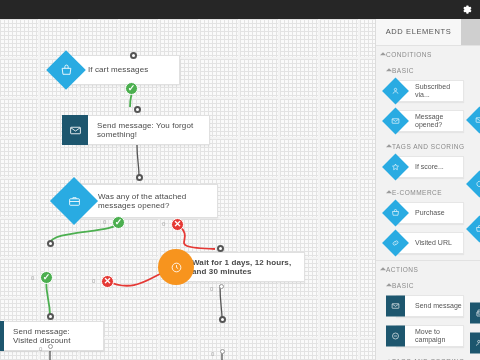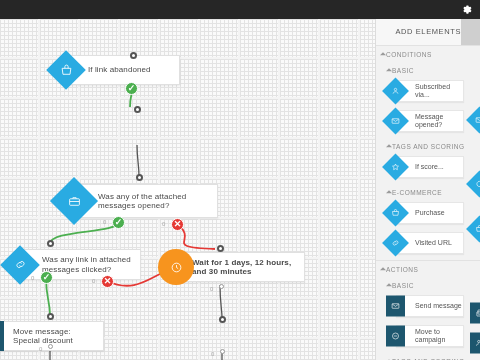--- a/index.html
+++ b/index.html
@@ -104,21 +104,21 @@
   .badge.no{ background:#E53935; }
   .cnt{ position:absolute; font-size:6px; color:#aaa; z-index:6; }
 
   
   #sidebar{
     position:absolute; left:375px; top:19px; width:105px; height:341px;
     background:#f2f2f2; border-left:1px solid #dcdcdc; overflow:hidden;
   }
   #tabs{ display:flex; height:26px; background:#e4e4e4; }
   .tab{
-    flex:0 0 auto; display:flex; align-items:center; justify-content:flex-end;
+    flex:0 0 auto; display:flex; align-items:center; justify-content:center;
     font-size:7.5px; letter-spacing:.6px; color:#666;
   }
   .tab.active{ width:85px; background:#f7f7f7; border-bottom:1px solid #f7f7f7; color:#555;}
   .tab.other{ width:20px; background:#cfcfcf; }
 
   .section{
     font-size:6.5px; letter-spacing:.5px; color:#8a8a8a;
     padding:5px 0 4px 10px; position:relative;
   }
   .section.top{ border-top:1px solid #e2e2e2; }
@@ -194,28 +194,40 @@
 
   <div class="node" style="left:52px; top:36px;">
     <div class="diamond"></div>
     <div class="nicon">
       <svg viewBox="0 0 24 24">
           <path d="M4 8h16l-1.5 11h-13z"></path>
           <path d="M9 8V5a3 3 0 0 1 6 0v3"></path>
         </svg>
     </div>
     <div class="card" style="margin-left:14px; width:114px;">
-      <span class="label">If link abandoned</span>
+      <span class="label">If cart messages</span>
     </div>
   </div>
   <div class="port" style="left:130px; top:33px;"></div>
   <div class="badge yes" style="left:125px; top:63px;">
       <span>✓</span>
     </div>
 
+  <div class="node" style="left:62px; top:96px;">
+    <div class="dsquare"></div>
+    <div class="nicon" style="width:26px;">
+      <svg viewBox="0 0 24 24">
+          <rect x="3" y="6" width="18" height="12" rx="1"></rect>
+          <path d="M3.5 7l8.5 6 8.5-6"></path>
+        </svg>
+    </div>
+    <div class="card" style="margin-left:13px; width:135px;">
+      <span class="label">Send message: You forgot something!</span>
+    </div>
+  </div>
   <div class="port" style="left:134px; top:87px;"></div>
 
   <div class="node" style="left:57px; top:165px;">
     <div class="diamond diamond-big"></div>
     <div class="nicon" style="width:34px;">
       <svg viewBox="0 0 24 24">
           <rect x="3" y="7" width="18" height="12" rx="1.5"></rect>
           <path d="M9 7V5h6v2"></path>
           <path d="M3 12h18"></path>
         </svg>
@@ -227,32 +239,20 @@
   <div class="port" style="left:136px; top:155px;"></div>
   <div class="badge yes" style="left:112px; top:197px;">
       <span>✓</span>
     </div>
   <span class="cnt" style="left:103px; top:200px;">0</span>
   <div class="badge no" style="left:171px; top:199px;">
       <span>✕</span>
     </div>
   <span class="cnt" style="left:162px; top:202px;">0</span>
 
-  <div class="node" style="left:6px; top:230px;">
-    <div class="diamond"></div>
-    <div class="nicon">
-      <svg viewBox="0 0 24 24">
-          <path d="M10 14a4 4 0 0 0 6 .5l2-2a4 4 0 0 0-5.5-5.5l-1 1"></path>
-          <path d="M14 10a4 4 0 0 0-6-.5l-2 2A4 4 0 0 0 11.5 17l1-1"></path>
-        </svg>
-    </div>
-    <div class="card" style="margin-left:14px; width:121px; height:31px;">
-      <span class="label">Was any link in attached messages clicked?</span>
-    </div>
-  </div>
   <div class="port" style="left:47px; top:221px;"></div>
   <div class="badge yes" style="left:40px; top:252px;">
       <span>✓</span>
     </div>
   <span class="cnt" style="left:31px; top:256px;">0</span>
   <div class="badge no" style="left:101px; top:256px;">
       <span>✕</span>
     </div>
   <span class="cnt" style="left:92px; top:259px;">0</span>
 
@@ -271,21 +271,21 @@
   <div class="port" style="left:217px; top:226px;"></div>
   <div class="port small" style="left:219px; top:265px;"></div>
   <span class="cnt" style="left:210px; top:267px;">0</span>
 
   <div class="node" style="left:-22px; top:302px;">
     <div class="dsquare"></div>
     <div class="nicon" style="width:26px;">
       
     </div>
     <div class="card" style="margin-left:13px; width:113px;">
-      <span class="label">Move message: Special discount</span>
+      <span class="label">Send message: Visited discount</span>
     </div>
   </div>
   <div class="port" style="left:47px; top:294px;"></div>
   <div class="port small" style="left:48px; top:325px;"></div>
   <span class="cnt" style="left:39px; top:327px;">0</span>
 
   <div class="port" style="left:219px; top:297px;"></div>
   <div class="port small" style="left:220px; top:330px;"></div>
   <span class="cnt" style="left:211px; top:332px;">0</span>
 </div>

